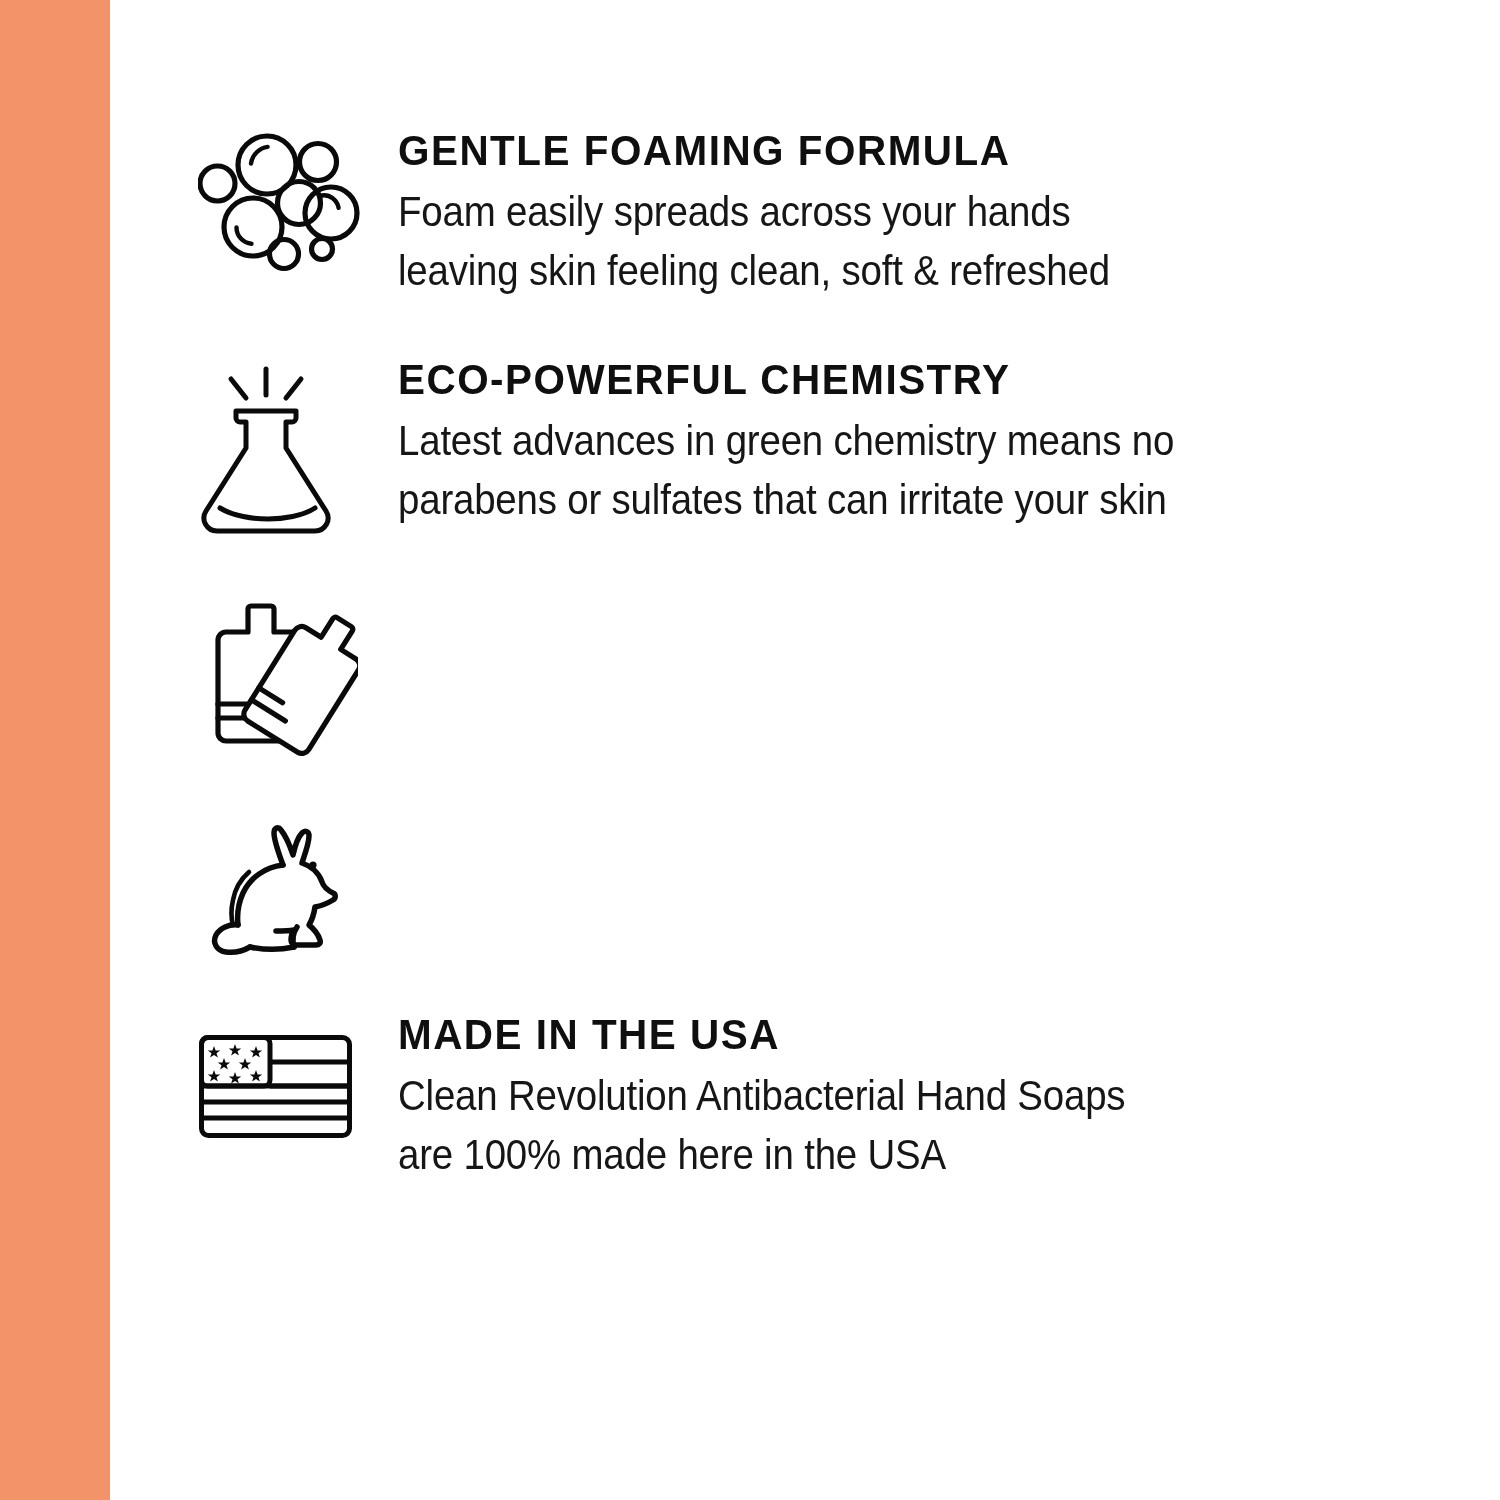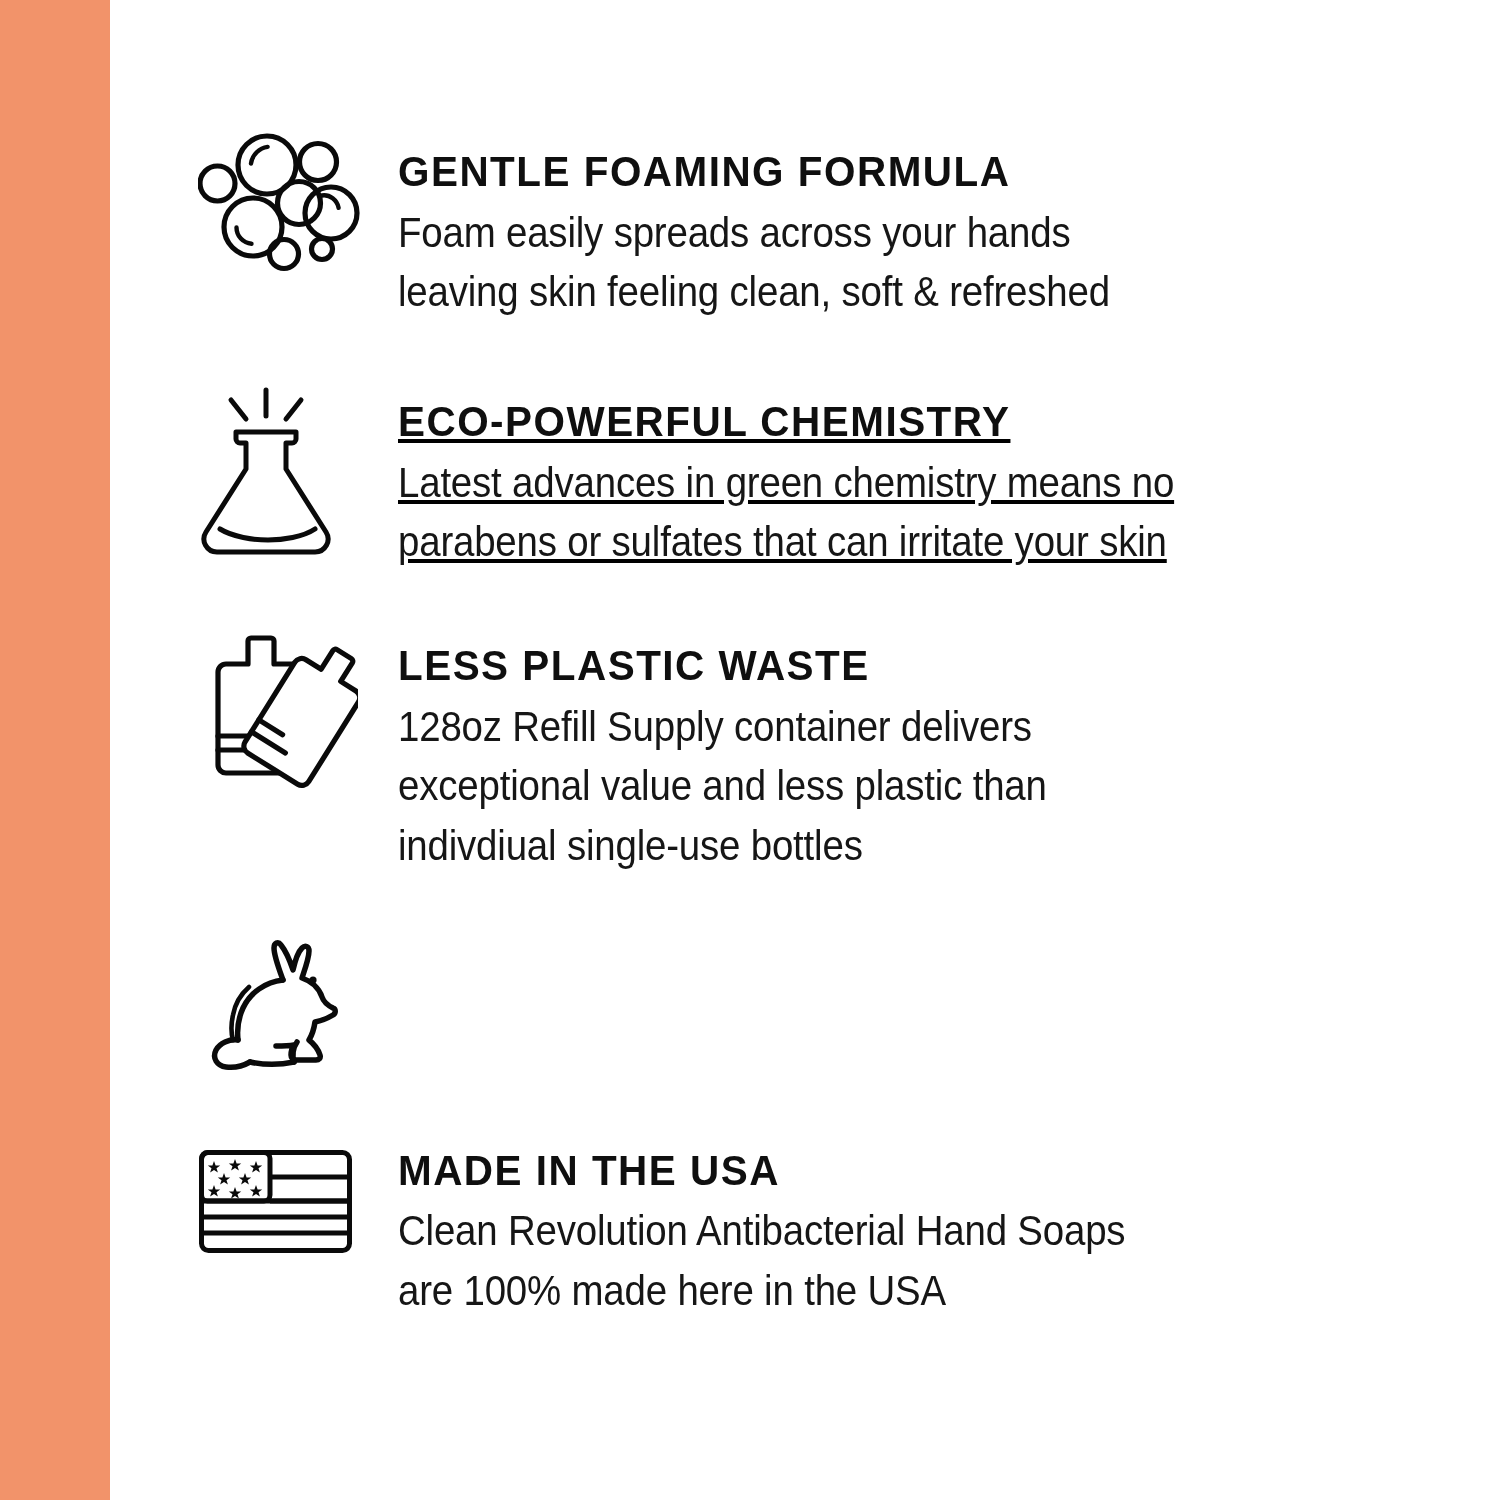--- a/index.html
+++ b/index.html
@@ -58,21 +58,20 @@
     display: flex;
     align-items: flex-start;
     justify-content: flex-start;
     padding-top: 4px;
   }
   .feature-icon svg { display: block; }
 
   .feature-text {
     flex: 1 1 auto;
     padding-top: 0px;
-    margin-top: 21px;
   }
 
   .feature-title {
     font-family: "Liberation Sans", sans-serif;
     font-weight: 700;
     font-size: 43px;
     line-height: 1.04;
     letter-spacing: 1.6px;
     color: #0f0f0f;
     text-transform: uppercase;
@@ -90,21 +89,21 @@
     letter-spacing: -0.2px;
     color: #161616;
     margin: 0;
     transform: scaleX(0.915);
     transform-origin: left top;
     white-space: pre-line;
   }
 
   
   .row-foaming  { margin-bottom: 56px; }
-  .row-chem     { margin-bottom: 50px; text-decoration: underline; }
+  .row-chem     { margin-bottom: 50px; }
   .row-plastic  { margin-bottom: 50px; }
   .row-cruelty  { margin-bottom: 54px; }
   .row-usa      { margin-bottom: 0; }
 
   .row-chem .feature-icon    { padding-top: 8px; }
   .row-plastic .feature-icon { padding-top: 6px; }
   .row-cruelty .feature-icon { padding-top: 12px; }
   .row-usa .feature-icon     { padding-top: 22px; }
 </style>
 </head>
@@ -164,26 +163,20 @@
           <line x1="20" y1="108" x2="52" y2="108"></line>
           <line x1="20" y1="122" x2="66" y2="122"></line>
 
           <g transform="rotate(32 95 92)">
             <path d="M74 34h18V12a3 3 0 0 1 3-3h17a3 3 0 0 1 3 3v22h18a8 8 0 0 1 8 8v94a8 8 0 0 1-8 8H74a8 8 0 0 1-8-8V42a8 8 0 0 1 8-8z" fill="#ffffff"></path>
             <line x1="66" y1="110" x2="94" y2="110"></line>
             <line x1="66" y1="124" x2="106" y2="124"></line>
           </g>
         </svg>
       </div>
-      <div class="feature-text">
-        <h2 class="feature-title" style="color: rgb(15, 15, 15);">LESS PLASTIC WASTE</h2>
-        <p class="feature-desc" style="color: rgb(22, 22, 22);">128oz Refill Supply container delivers
-exceptional value and less plastic than
-indivdiual single-use bottles</p>
-      </div>
     </div>
 
     <div class="feature-row row-cruelty">
       <div class="feature-icon">
         <svg width="170" height="135" viewBox="0 0 170 135" fill="none" xmlns="http://www.w3.org/2000/svg" stroke="#0A0A0A" stroke-width="5.5" stroke-linecap="round" stroke-linejoin="round">
           <path d="M85 42c-4-11-9-24-9-32 0-5 4-7 7-3 4 5 9 16 12 25
                    2-9 5-18 9-22 3-3 7-2 7 3 0 7-4 18-7 27
                    9 3 17 10 20 19 2 6 7 9 11 11 3 1 3 5 0 7-5 3-12 6-18 7
                    -1 7-3 13-6 18 5 4 9 9 11 15 1 3-1 5-4 5h-20c-3 0-5-2-5-5
                    0-4 1-7 3-10-6 1-12 1-18 1" fill="#ffffff"></path>

